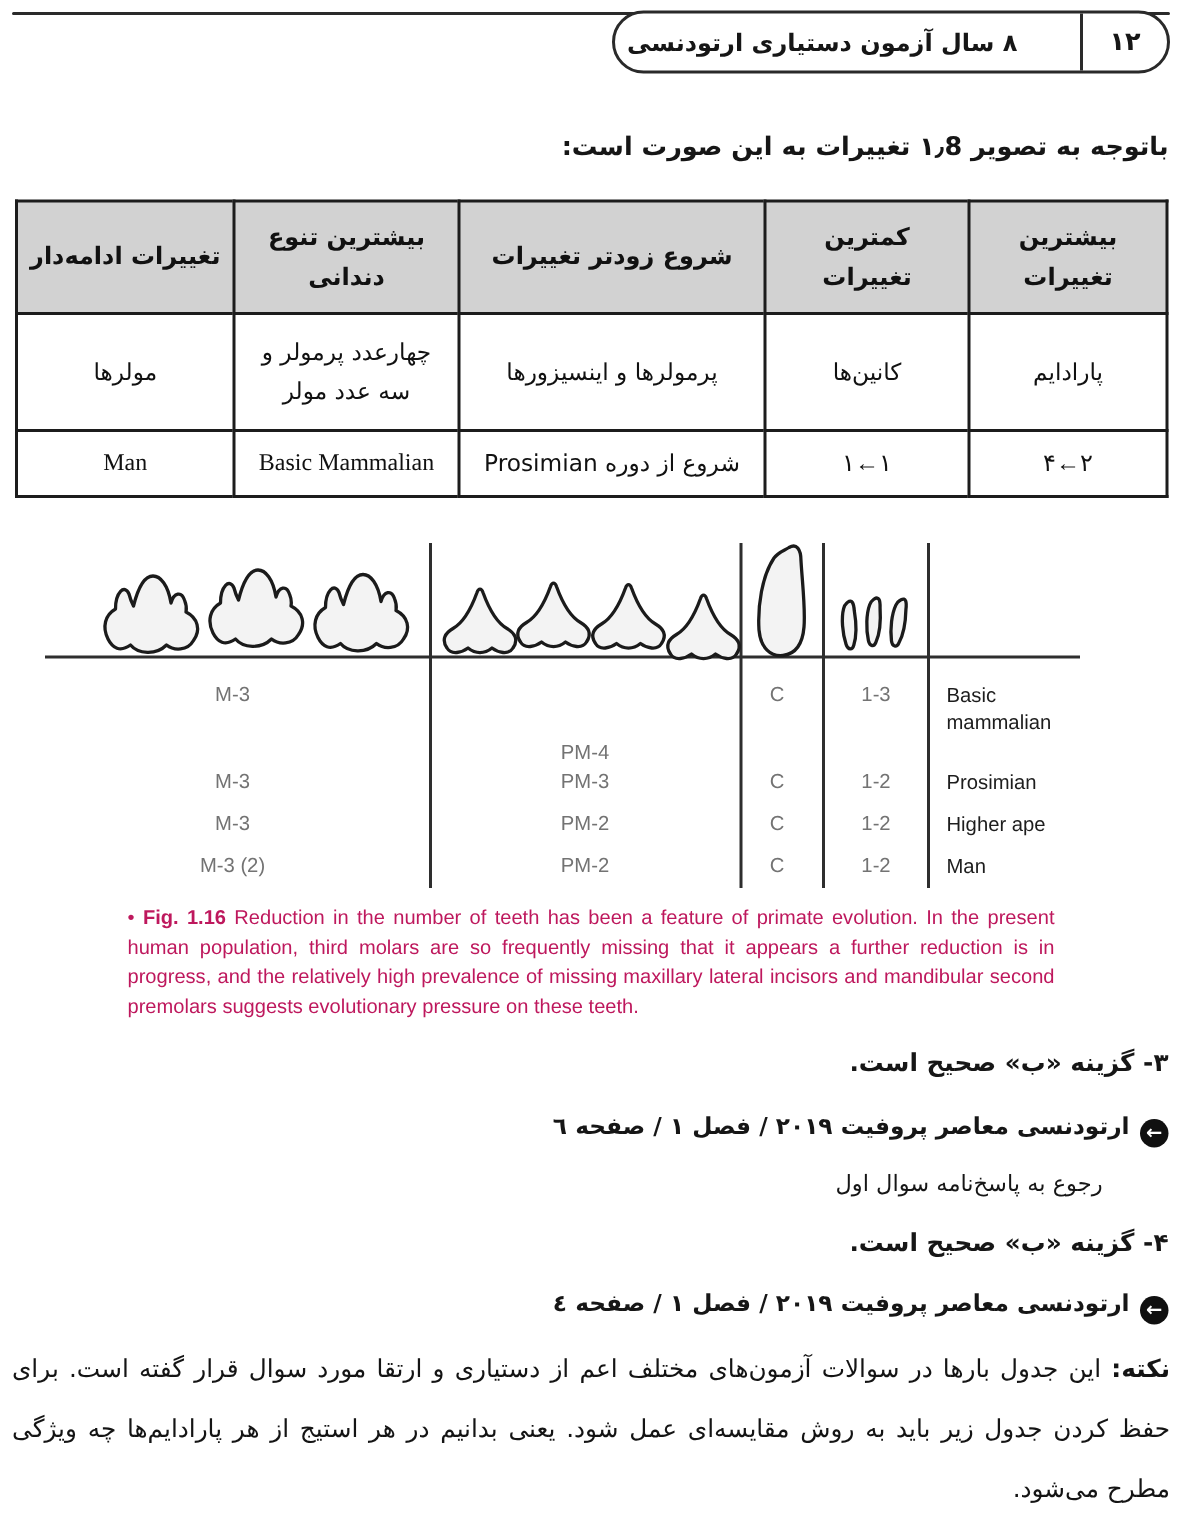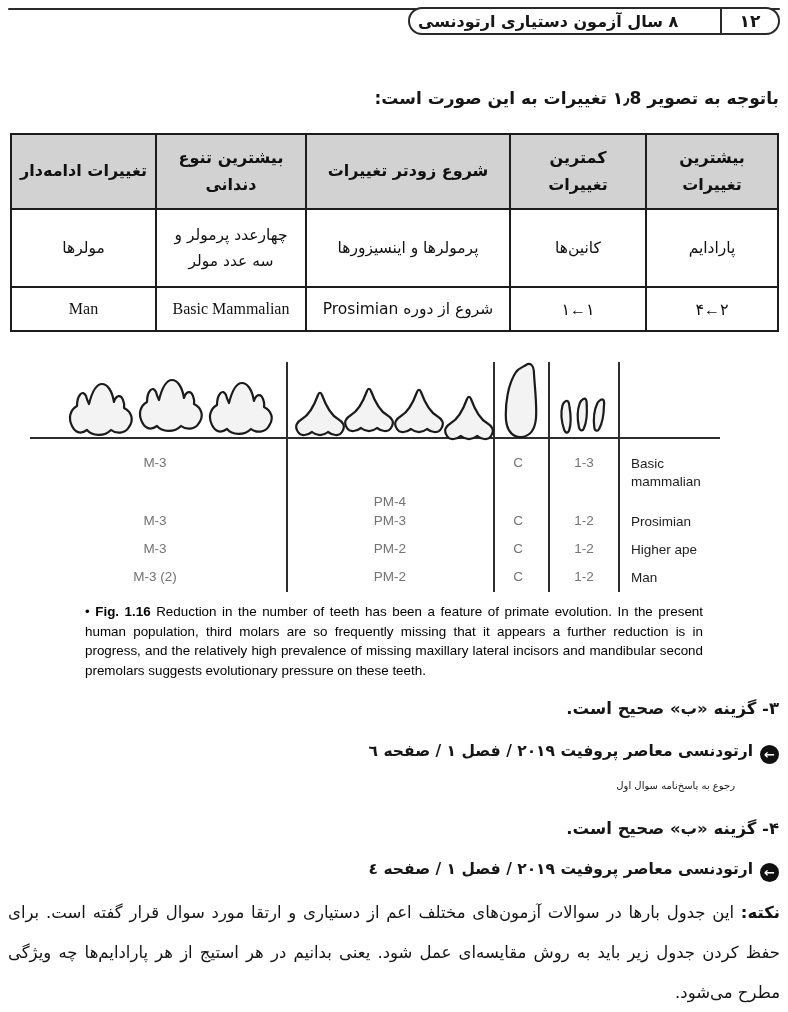--- a/index.html
+++ b/index.html
@@ -4,21 +4,21 @@
 <style>
   * { margin:0; padding:0; box-sizing:border-box; }
   html,body { background:#ffffff; }
   .page {
     position:relative; width:788px; height:1012px; background:#fff;
     font-family:"DejaVu Sans", sans-serif; color:#161616; overflow:hidden;
   }
   
   .top-rule { position:absolute; left:8px; top:8px; width:772px; border-top:2.5px solid #2a2a2a; border-radius:3px; }
   .header-pill {
-    position:absolute; left:408px; top:7px; width:372px; height:28px;
+    position:absolute; left:408px; top:7px; width:372px; height:42px;
     border:2.5px solid #2a2a2a; border-radius:21px; background:#fff;
     display:flex; align-items:stretch;
   }
   .header-title {
     flex:1; display:flex; align-items:center; justify-content:flex-end;
     padding:0 14px 0 8px; font-size:16px; font-weight:bold; direction:rtl;
   }
   .header-divider { border-left:2px solid #2a2a2a; }
   .header-pagenum {
     width:56px; display:flex; align-items:center; justify-content:center;
@@ -51,33 +51,33 @@
     font-family:"Liberation Sans", sans-serif; font-size:13.5px; color:#737373; white-space:nowrap;
   }
   .fl-species {
     position:absolute; transform:none; white-space:normal; width:100px;
     font-family:"Liberation Sans", sans-serif; font-size:13.5px; color:#1d1d1d; line-height:18px;
   }
   
   .caption {
     position:absolute; left:85px; top:602px; width:618px;
     font-family:"Liberation Sans", sans-serif; font-size:13.4px; line-height:19.5px;
-    color:#000000; text-align:justify;
+    color:#be185d; text-align:justify;
   }
   .caption b { font-weight:bold; }
   
   .rtl-line { position:absolute; left:9px; right:9px; direction:rtl; text-align:right; }
   .ans-head { font-size:16.5px; font-weight:bold; }
   .ref-line { font-size:15.5px; font-weight:bold; }
   .ref-icon {
     display:inline-block; width:19px; height:19px; border-radius:50%;
     background:#101010; color:#fff; text-align:center; line-height:19px;
     font-size:13px; font-weight:bold; vertical-align:-3px; margin-left:7px;
   }
-  .sub-line { font-size:10px; padding-left:0; }
+  .sub-line { font-size:15px; padding-left:0; }
   .note-par {
     position:absolute; left:8px; right:8px; top:893px; direction:rtl;
     text-align:justify; font-size:16.5px; line-height:40px; color:#141414;
   }
   .note-par .lead { font-weight:bold; }
 </style>
 </head>
 <body>
 
 <div class="page">

